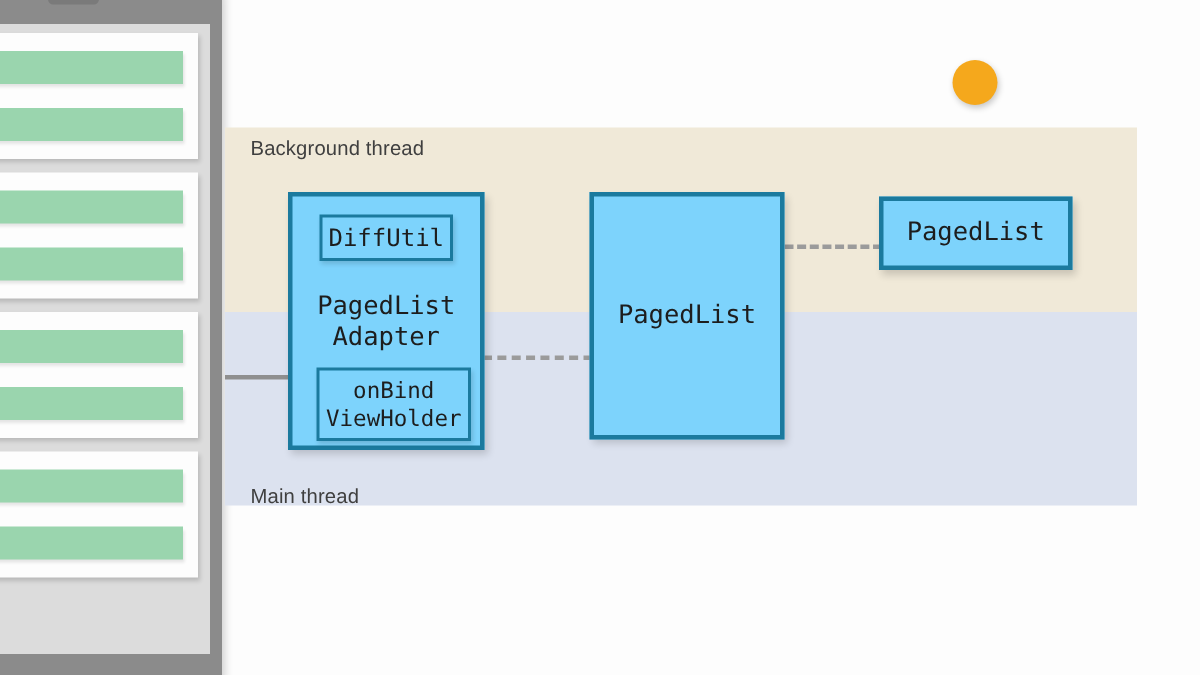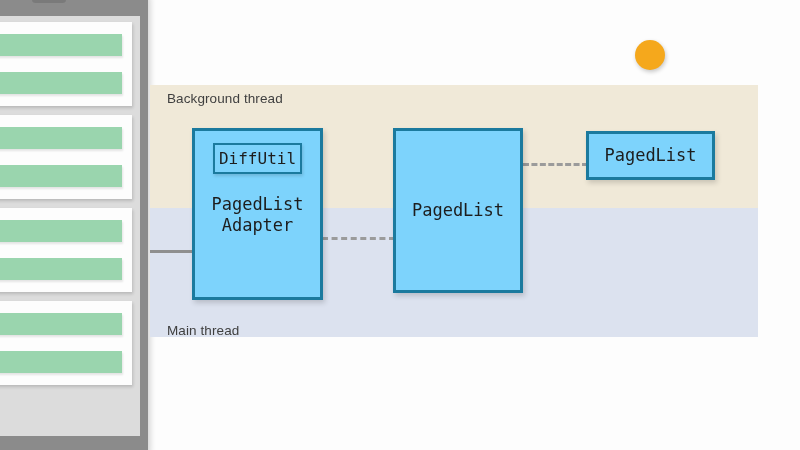--- a/index.html
+++ b/index.html
@@ -219,20 +219,24 @@
 
   <div class="box" id="box-adapter">
 
     <div class="box" id="box-diffutil">
       <span class="box-label">DiffUtil</span>
     </div>
 
     <div id="adapter-title">PagedList
 Adapter</div>
 
+    <div class="box" id="box-onbind">
+      <span class="box-label">onBind
+ViewHolder</span>
+    </div>
 
   </div>
 
   <div class="box" id="box-pagedlist">
     <span class="box-label">PagedList</span>
   </div>
 
   <div class="box" id="box-datasource">
     <span class="box-label">PagedList</span>
   </div>

